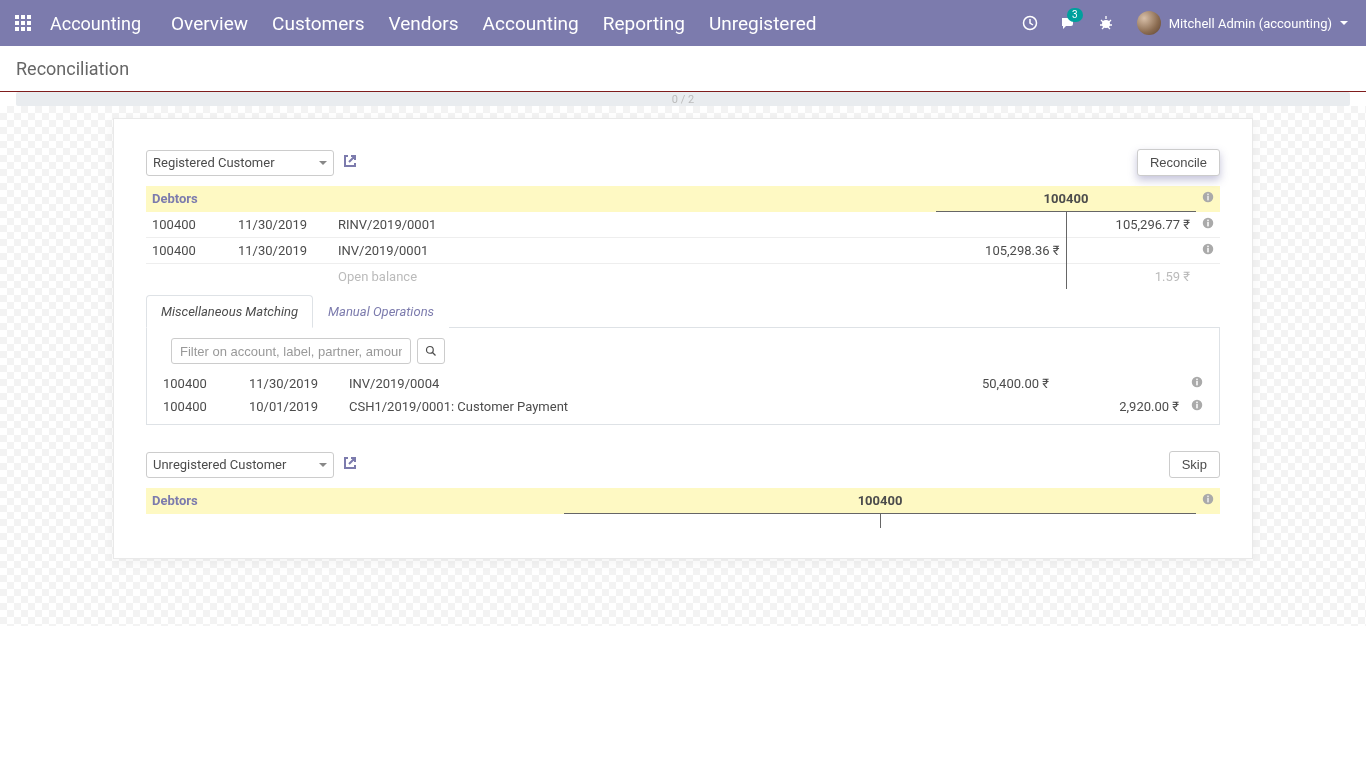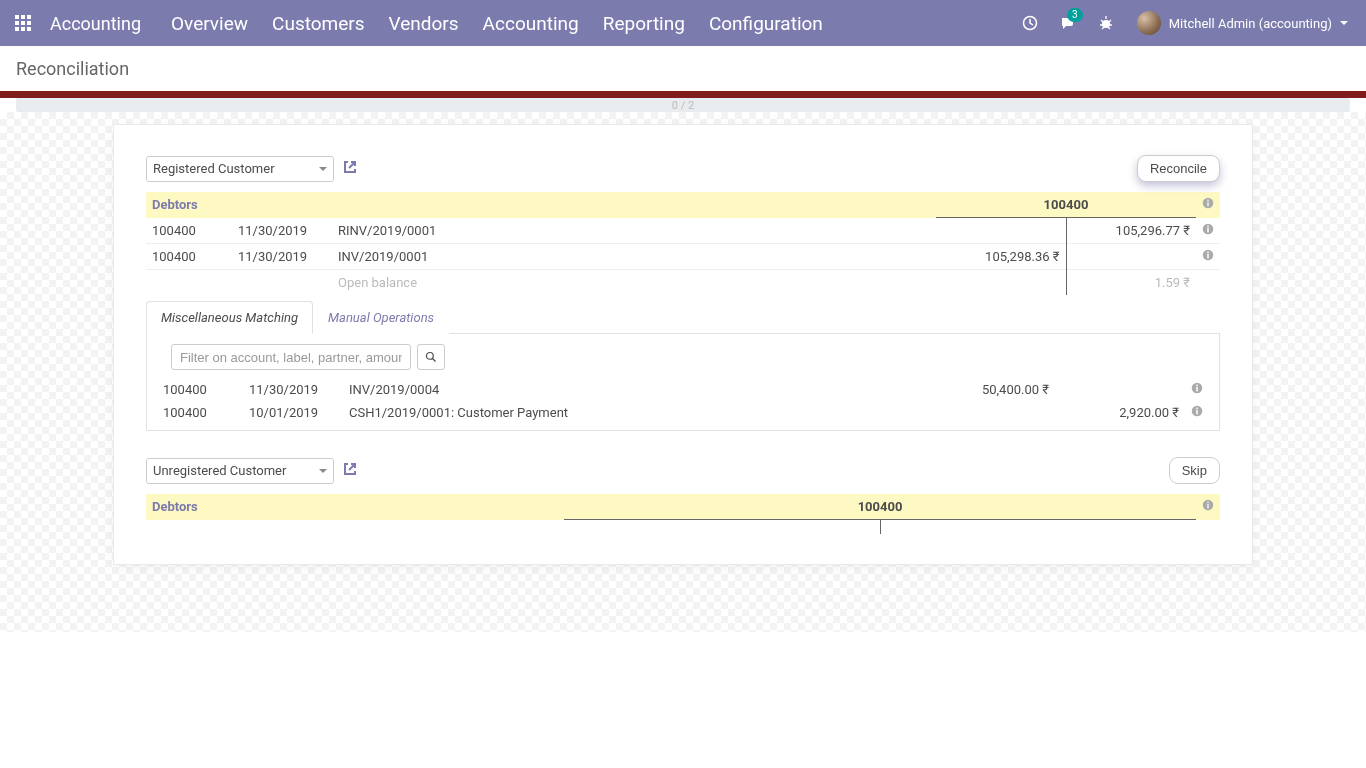--- a/index.html
+++ b/index.html
@@ -67,21 +67,21 @@
   .user-block .avatar {
     width:24px; height:24px; border-radius:50%;
     background: radial-gradient(circle at 30% 30%, #d8bfa8 0%, #8a6b50 60%, #5a4232 100%);
   }
   .user-block .name { color:#fff; font-size:13px; }
   .user-block .caret { width:0;height:0;border-left:4px solid transparent;border-right:4px solid transparent;border-top:4px solid #fff; }
 
   
   .control-panel {
     padding: 12px 16px 12px 16px;
-    border-bottom:7px solid #7f1d1d;
+    border-bottom:1px solid #7f1d1d;
     background:#fff;
   }
   .control-panel h1 {
     font-size:18px;
     color:#666;
     font-weight:400;
   }
 
   
   .progress-strip {
@@ -153,21 +153,21 @@
     cursor:pointer;
     color:#7c7bad;
   }
   .ext-link svg{ width:16px; height:16px; stroke:#7c7bad; fill:none; stroke-width:2; }
 
   .btn {
     border:1px solid #ccc;
     background:#fff;
     color:#4c4c4c;
     padding:5px 12px;
-    border-radius:9px;
+    border-radius:3px;
     font-size:13px;
     cursor:pointer;
   }
   .btn.primaryish {
     box-shadow: 0 4px 8px rgba(124,123,173,.45);
   }
   .rec-head .btn { margin-left:auto; }
 
   
   .lines {
@@ -284,21 +284,21 @@
         <rect x="12" y="12" width="4" height="4"></rect>
       </svg>
   </div>
   <div class="brand">Accounting</div>
   <div class="menu">
     <a>Overview</a>
     <a>Customers</a>
     <a>Vendors</a>
     <a>Accounting</a>
     <a>Reporting</a>
-    <a>Configuration</a>
+    <a>Unregistered</a>
   </div>
   <div class="spacer"></div>
   <div class="systray">
     <div class="sys-icon">
       <svg viewBox="0 0 16 16">
           <circle cx="8" cy="8" r="6.5" fill="none" stroke="#fff" stroke-width="1.5"></circle>
           <path d="M8 4v4l3 2" stroke="#fff" stroke-width="1.5" fill="none"></path>
         </svg>
     </div>
     <div class="sys-icon">

